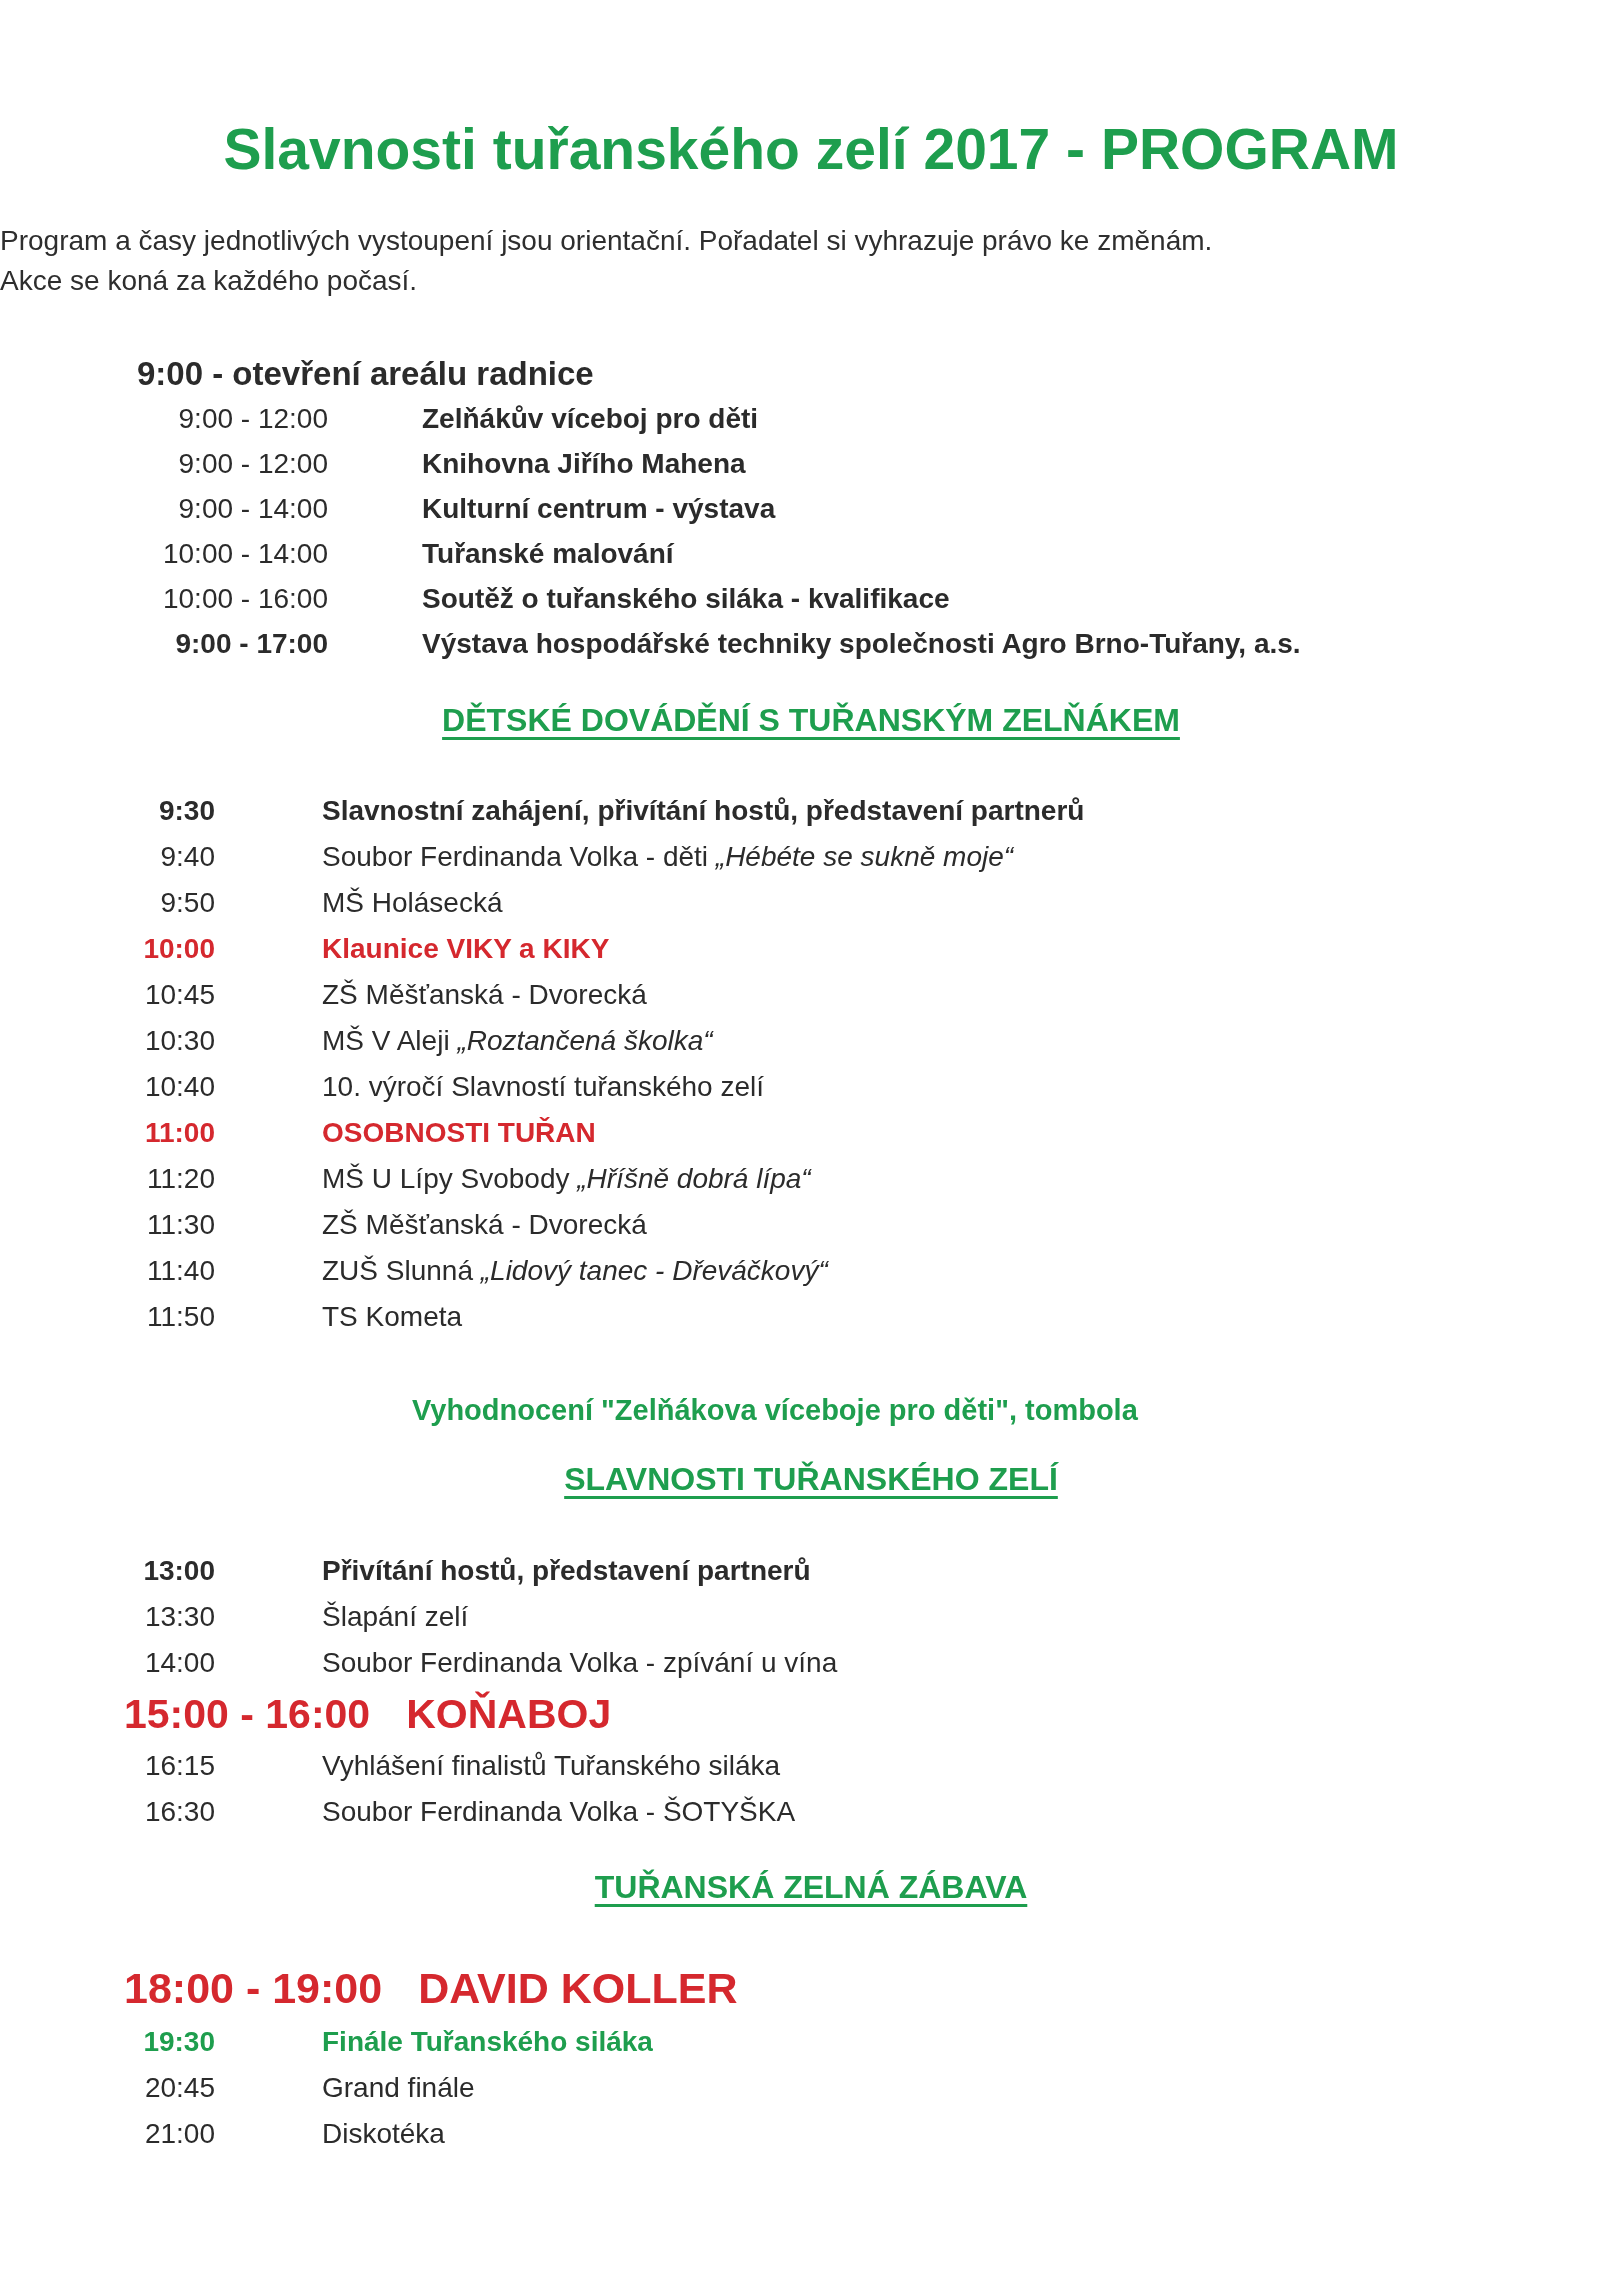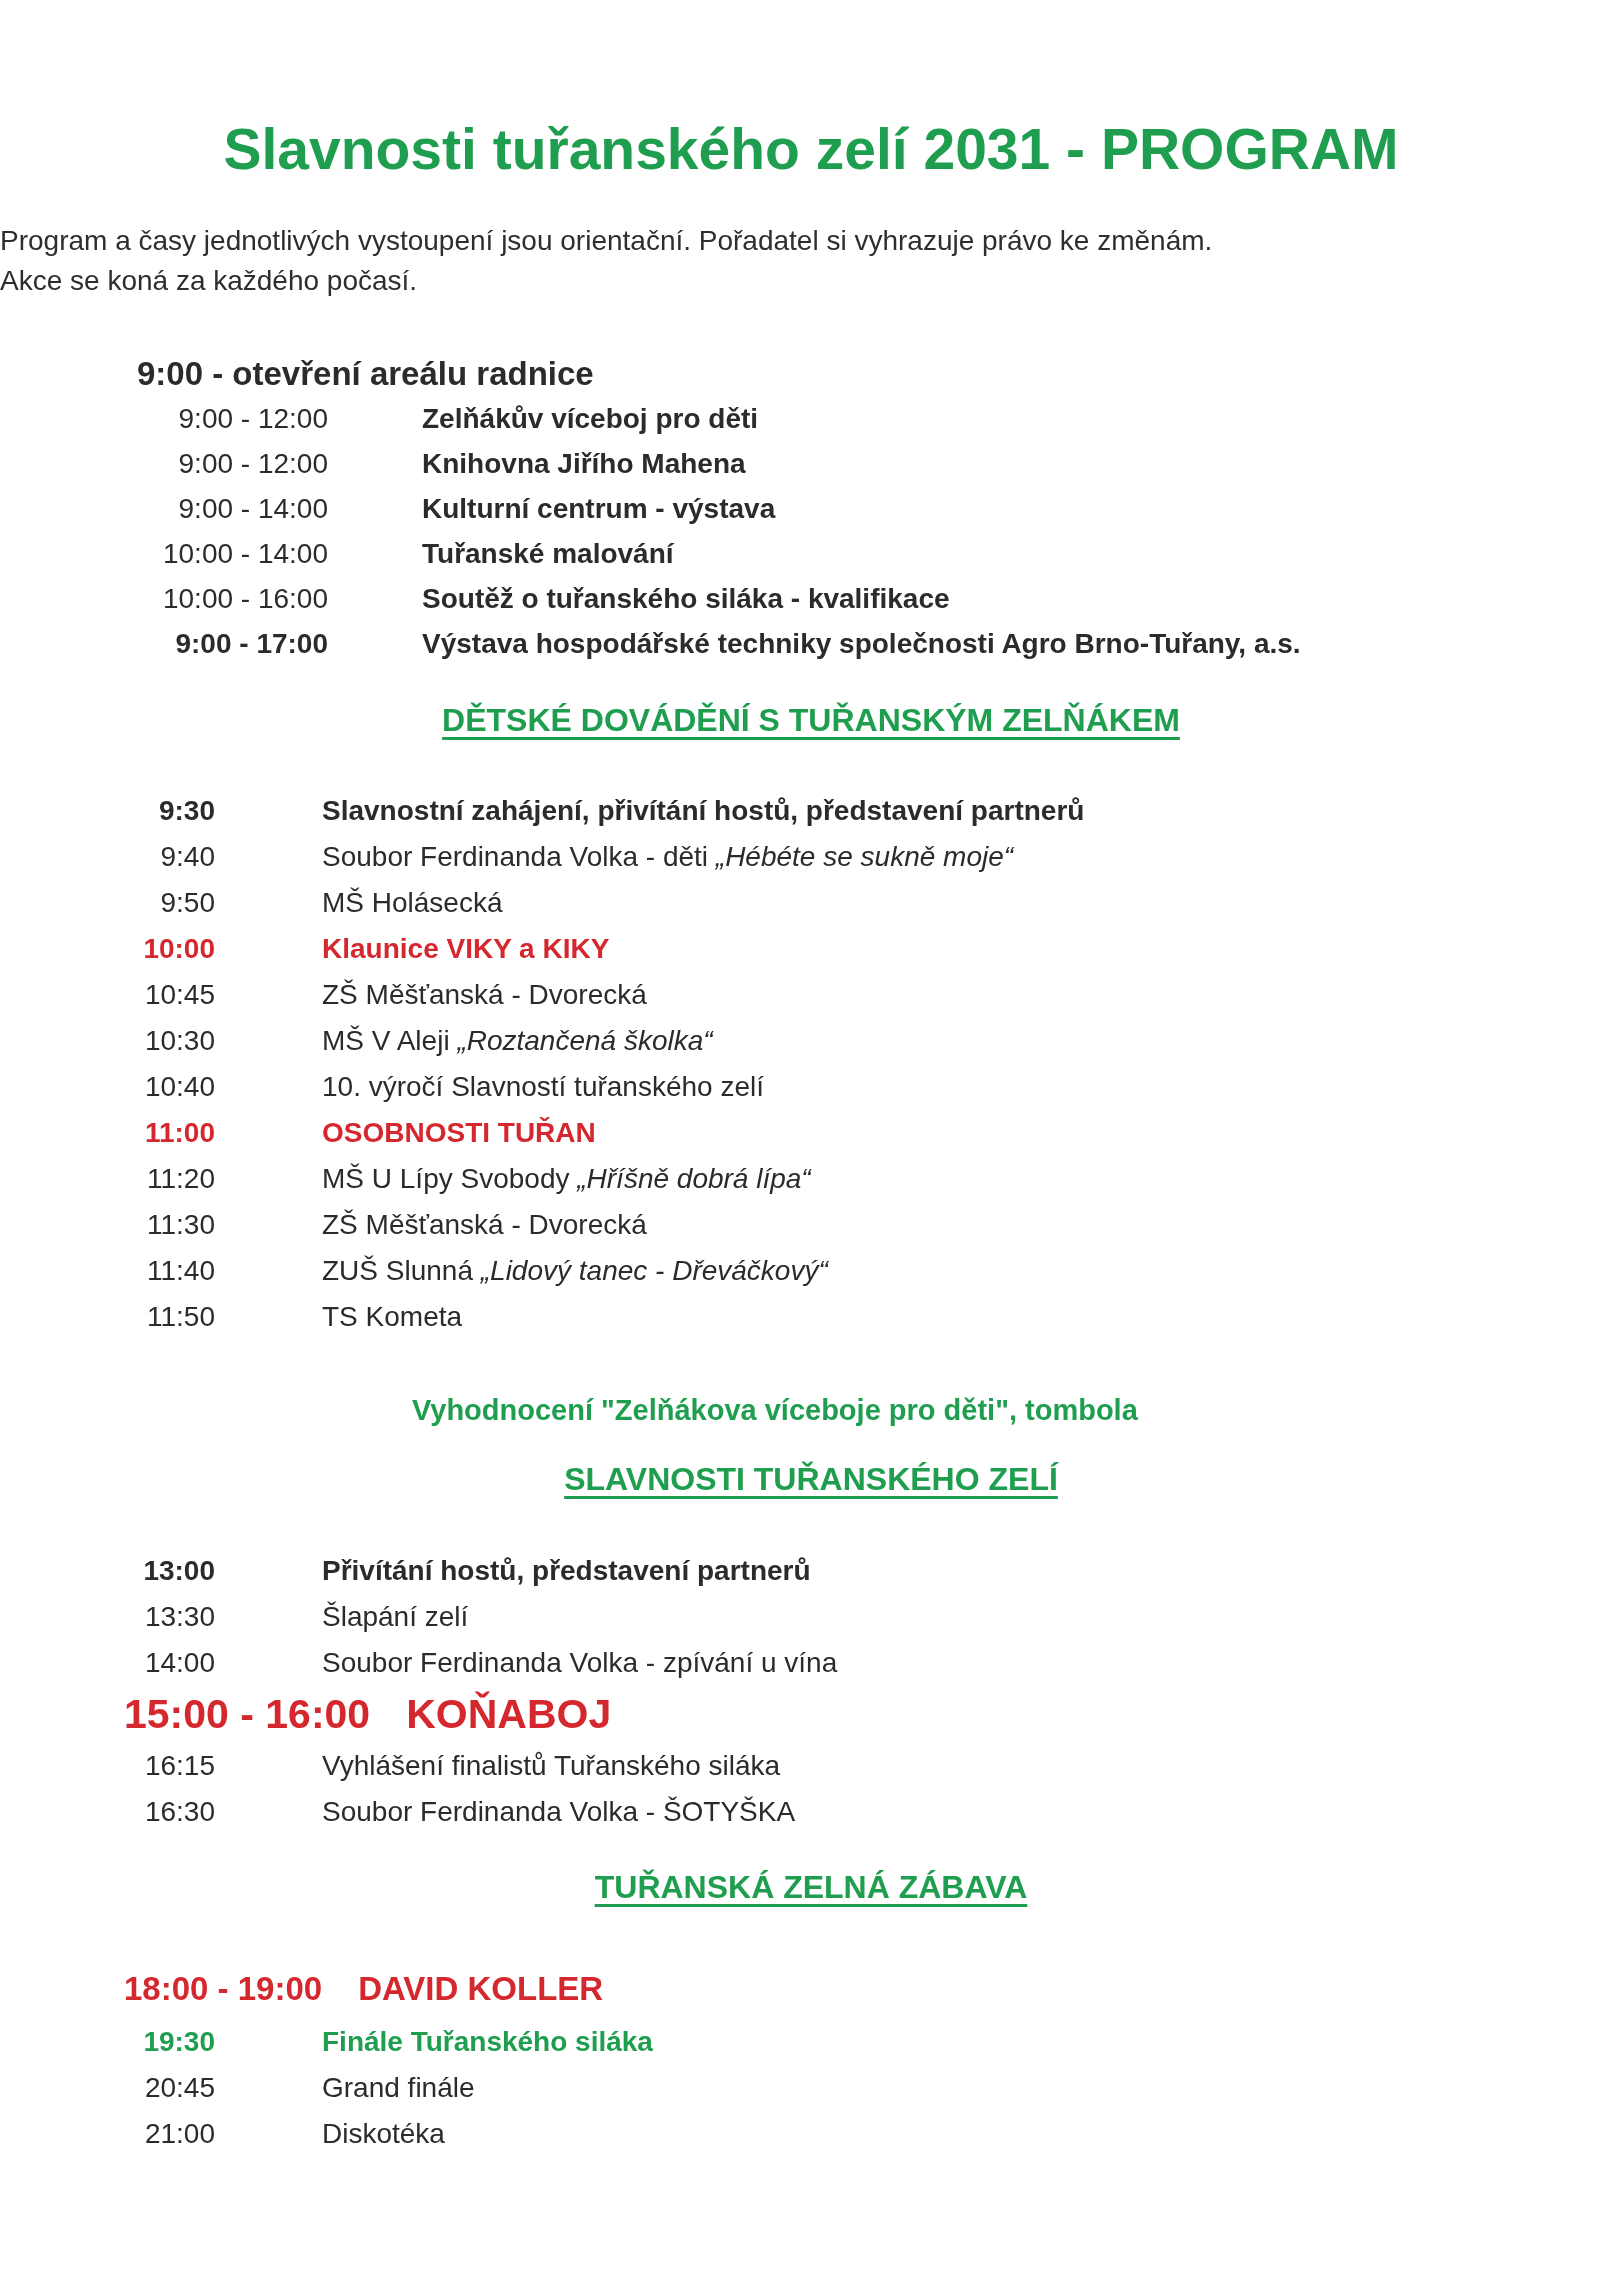--- a/index.html
+++ b/index.html
@@ -53,21 +53,21 @@
   .row.green{color:var(--green);font-weight:bold;}
   .row.hl{
     font-size:41px;
     line-height:57px;
     color:var(--red);
     font-weight:bold;
     margin-left:34px;
   }
   .row.hl .time{width:auto;text-align:left;}
   .row.hl .desc{margin-left:36px;}
-  .row.hl.xl{font-size:33px;line-height:61px;}
+  .row.hl.xl{font-size:43px;line-height:61px;}
   .sec-header{
     margin:0;
     text-align:center;
     font-size:32px;
     line-height:41px;
     font-weight:bold;
     color:var(--green);
     text-decoration:underline;
     text-decoration-thickness:2.7px;
     text-underline-offset:6.3px;
@@ -87,21 +87,21 @@
   .sec3 .rows{margin-top:48px;}
   .sec4 .sec-header{margin-top:32px;}
   .sec4 .rows{margin-top:50px;}
   .it{font-style:italic;}
 </style>
 </head>
 <body>
 
 <div class="page">
 
-  <h1 class="title">Slavnosti tuřanského zelí 2031 - PROGRAM</h1>
+  <h1 class="title">Slavnosti tuřanského zelí 2017 - PROGRAM</h1>
 
   <div class="intro">
     <div>Program a časy jednotlivých vystoupení jsou orientační. Pořadatel si vyhrazuje právo ke změnám.</div>
     <div>Akce se koná za každého počasí.</div>
   </div>
 
   <section class="sec1">
     <div class="rows">
       <div class="lead">9:00 - otevření areálu radnice</div>
     <div class="row">

